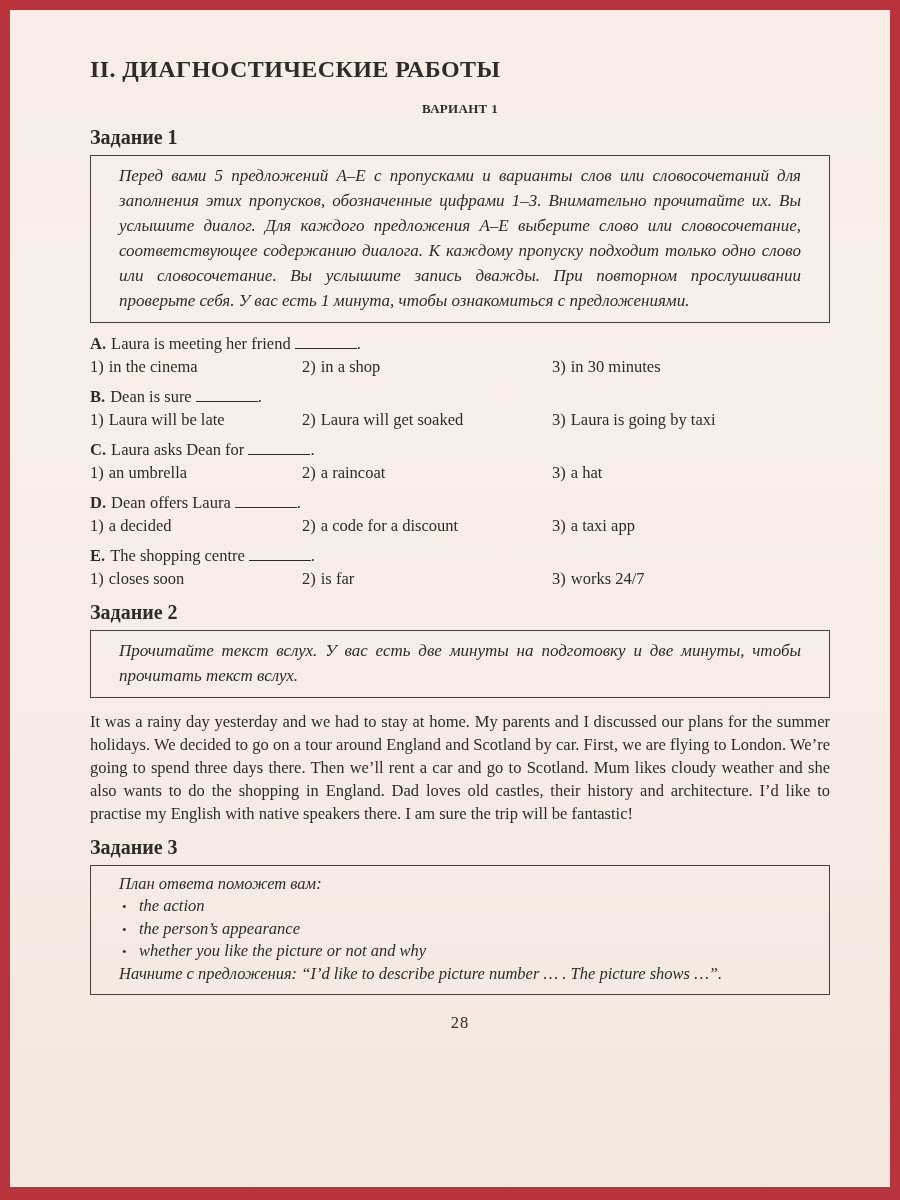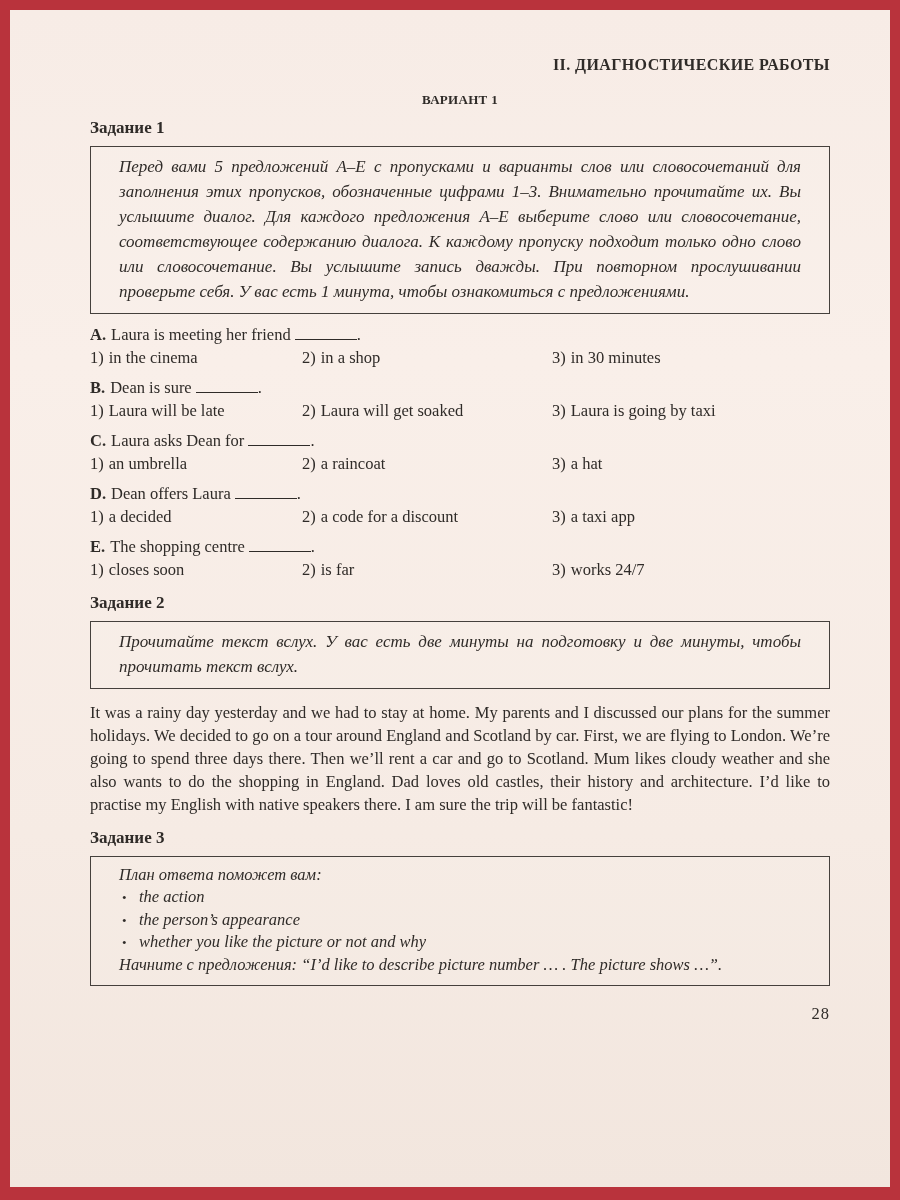--- a/index.html
+++ b/index.html
@@ -8,23 +8,23 @@
     width:900px;height:1200px;
     box-sizing:border-box;
     border:10px solid #b9333c;
     border-bottom-width:13px;
     overflow:hidden;
     background:linear-gradient(180deg,#f7ece6 0%,#f9efe9 30%,#f6ebe4 70%,#f2e6de 100%);
     color:#2f2b28;
     font-family:"Liberation Serif","DejaVu Serif",serif;
   }
   .content{padding:0 60px 0 80px;}
-  .title{margin:46px 0 0;text-align:right;font-size:16px;font-weight:bold;letter-spacing:.4px;}
+  .title{margin:46px 0 0;text-align:left;font-size:24px;font-weight:bold;letter-spacing:.4px;}
   .variant{margin:18px 0 0;text-align:center;font-size:13px;font-weight:bold;letter-spacing:.3px;}
-  .task-heading{margin-top:10px;font-size:17px;font-weight:bold;line-height:20px;}
+  .task-heading{margin-top:10px;font-size:20px;font-weight:bold;line-height:20px;}
   .task-heading.mt{margin-top:12px;}
   .ibox{
     margin-top:8px;
     border:1.5px solid #45403c;
     padding:7px 28px 9px;
     font-style:italic;
     font-size:17px;line-height:25px;
     text-align:justify;
     hyphens:auto;-webkit-hyphens:auto;
     background:rgba(255,255,255,0.06);
@@ -37,21 +37,21 @@
   .qletter{font-weight:bold;margin-right:5px;}
   .blank{display:inline-block;width:62px;height:2px;border-bottom:1.3px solid #2f2b28;margin-left:4px;}
   .opts{display:grid;grid-template-columns:212px 250px 1fr;line-height:23px;}
   .optnum{margin-right:5px;}
   .reading{margin:12px 0 0;font-size:16.5px;line-height:23px;text-align:justify;}
   .plan-label{margin:0;}
   ul.bullets{margin:0;padding:0;list-style:none;}
   ul.bullets li{line-height:21.8px;}
   .bmark{display:inline-block;width:10px;margin-left:3px;margin-right:7px;font-size:13px;font-style:normal;}
   .closing{margin:0;}
-  .pagenum{margin-top:18px;text-align:right;font-size:16.5px;letter-spacing:1px;}
+  .pagenum{margin-top:18px;text-align:center;font-size:16.5px;letter-spacing:1px;}
 </style>
 </head>
 <body>
 
 <div class="frame">
   <div class="content">
 
     <h1 class="title">II. ДИАГНОСТИЧЕСКИЕ РАБОТЫ</h1>
     <h2 class="variant">ВАРИАНТ 1</h2>
 

